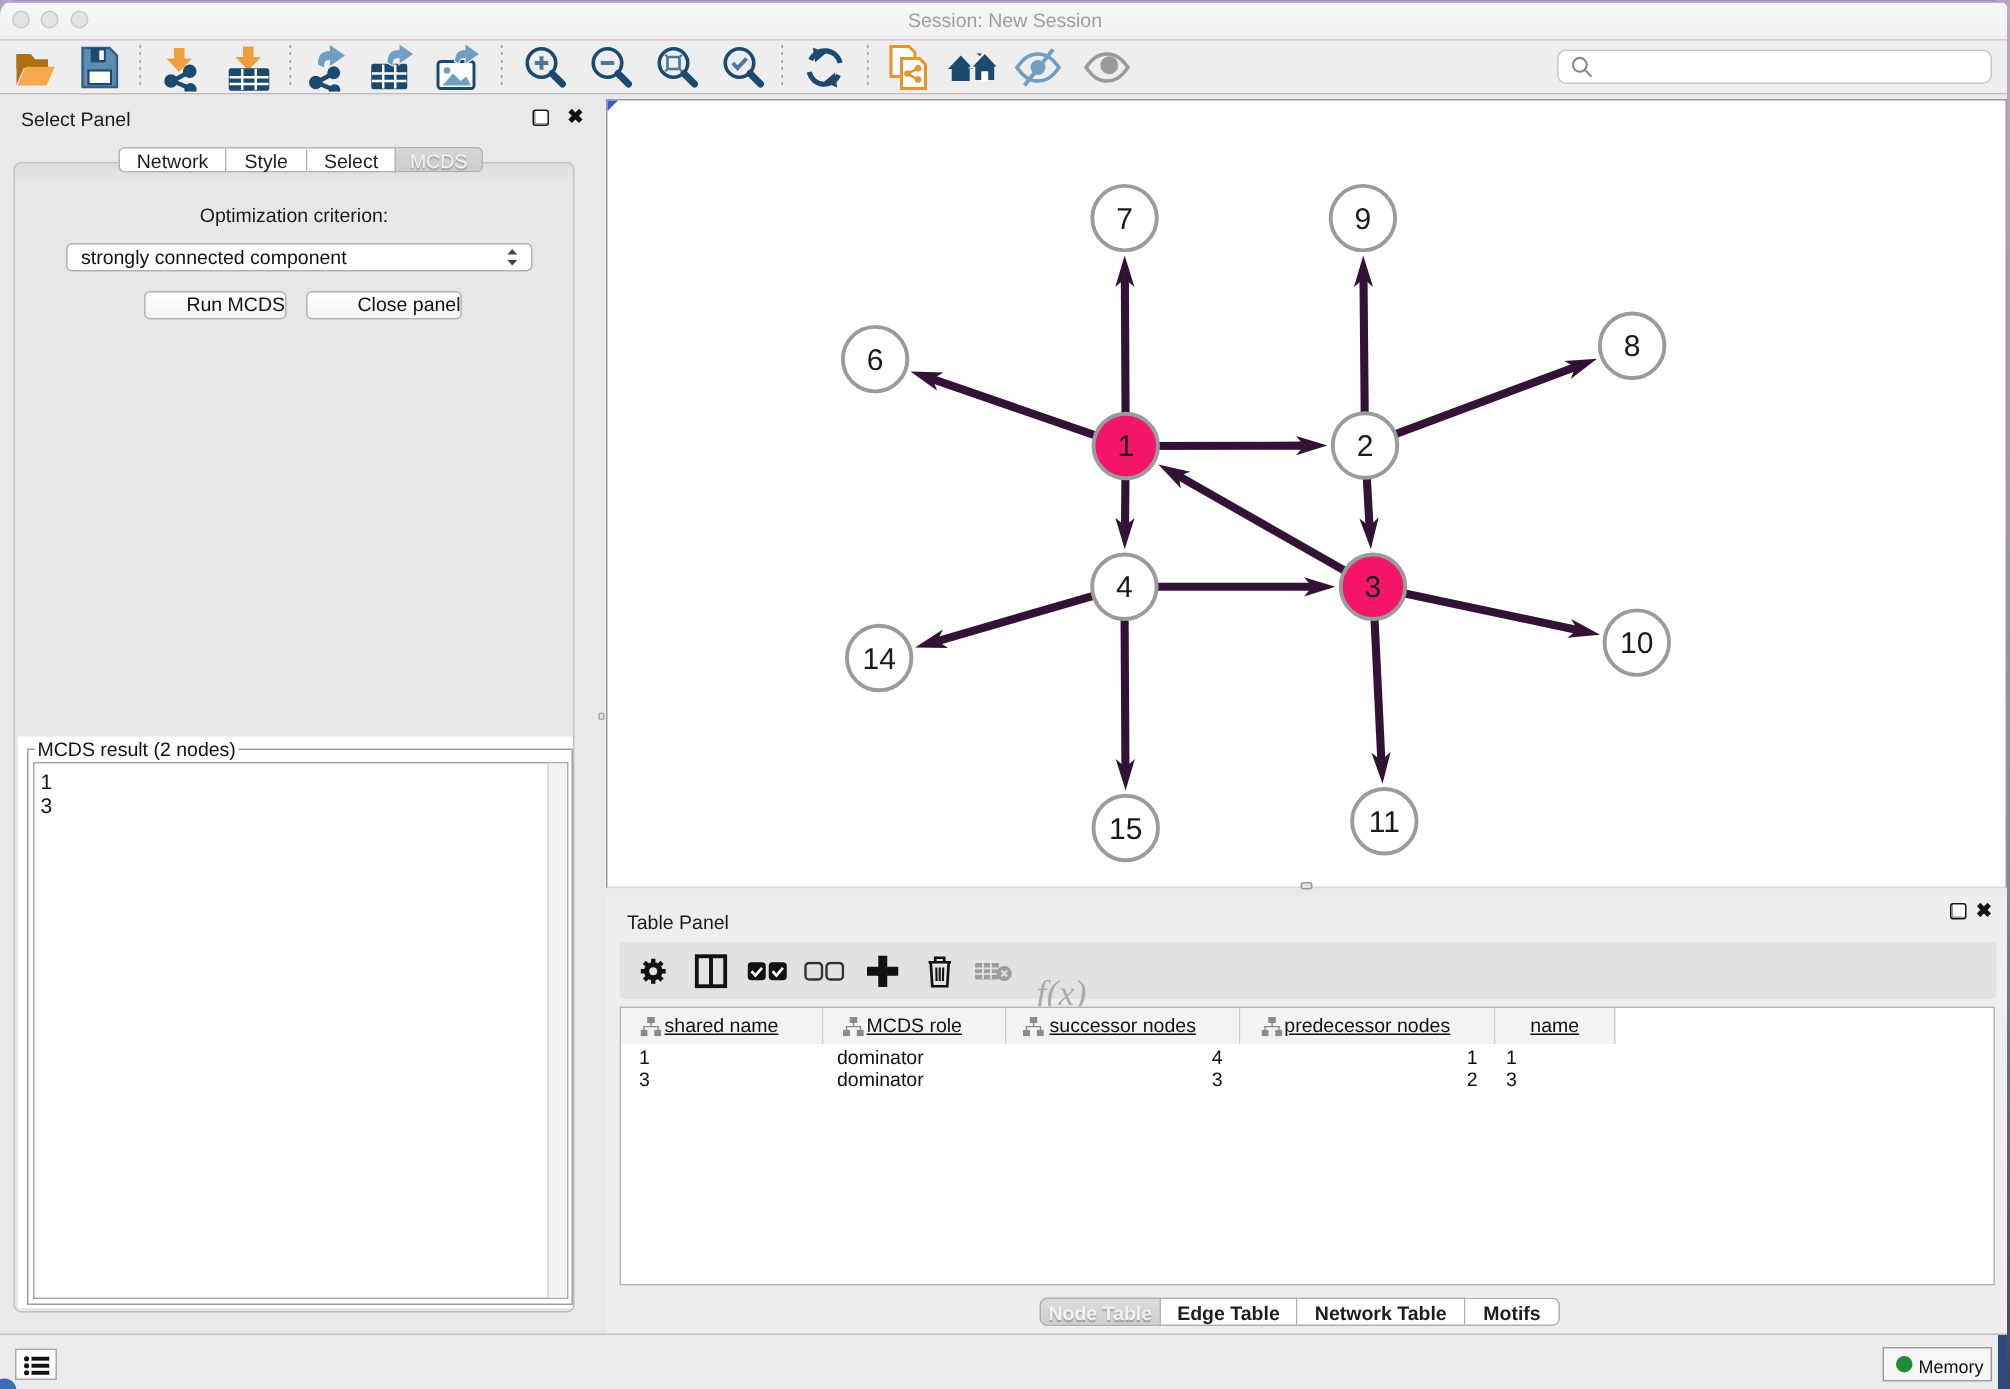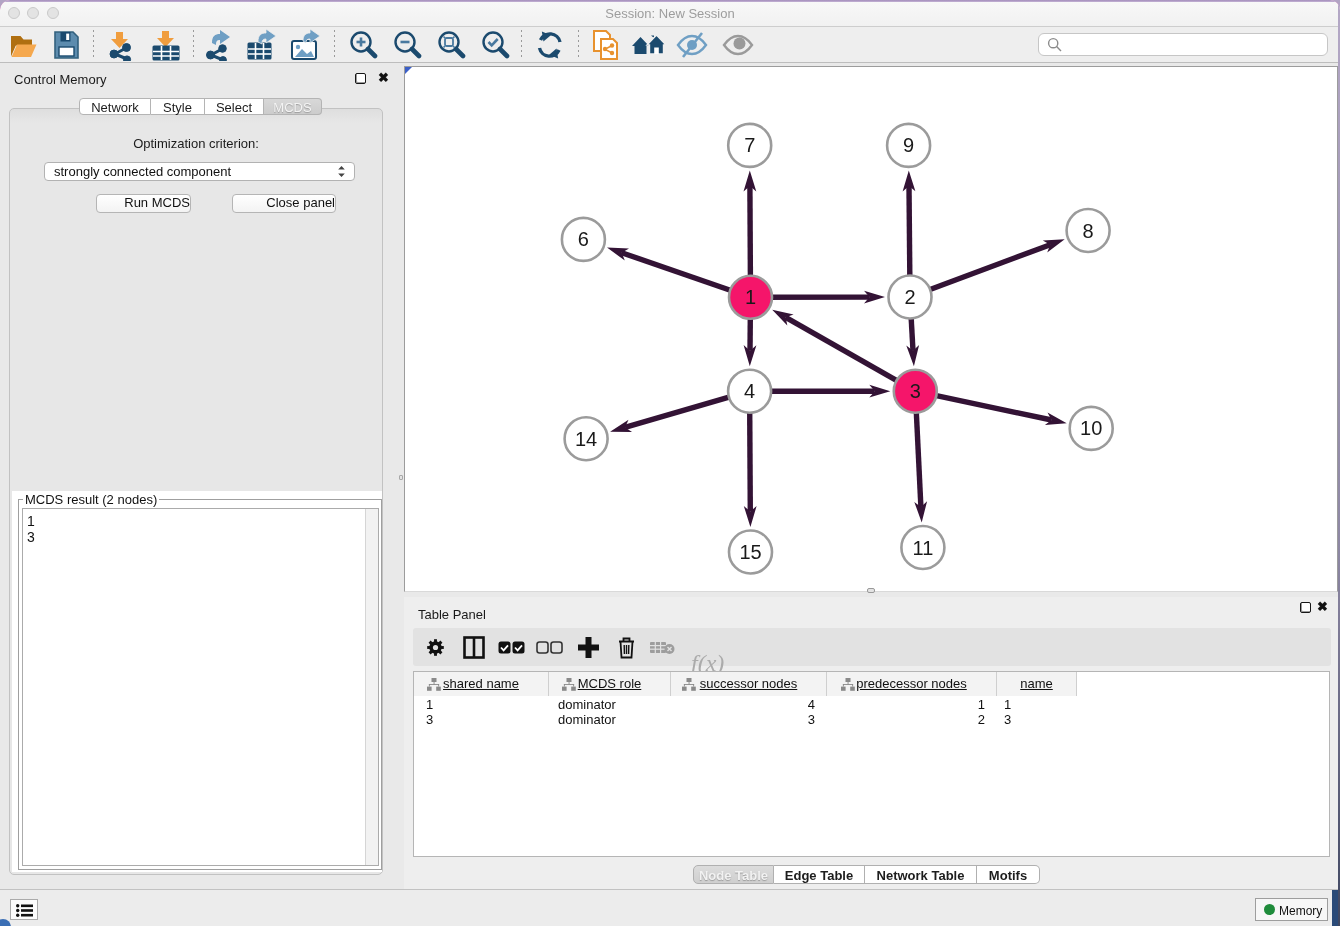--- a/index.html
+++ b/index.html
@@ -244,28 +244,28 @@
       <circle cx="17.5" cy="14.5" r="6" fill="#9a9a9a"></circle>
     </svg>
   </div>
   <div id="search">
     <svg width="16" height="16" viewBox="0 0 16 16" style="position:absolute;left:8px;top:3px;">
       <circle cx="6.2" cy="6.2" r="4.6" fill="none" stroke="#8b8b8b" stroke-width="1.4"></circle>
       <line x1="9.6" y1="9.6" x2="14" y2="14" stroke="#8b8b8b" stroke-width="1.4"></line>
     </svg>
   </div>
   <div id="cpanel">
-    <div id="cp-title">Control Memory</div>
+    <div id="cp-title">Select Panel</div>
     <div id="cp-pane">
       <div id="opt-label">Optimization criterion:</div>
       <div id="combo">strongly connected component<svg width="9" height="13" viewBox="0 0 9 13" style="position:absolute;right:8px;top:2px;">
             <path d="M1.2 4.6 L4.5 1 L7.8 4.6 Z M1.2 8.4 L4.5 12 L7.8 8.4 Z" fill="#444"></path>
           </svg></div>
       <div class="btn" style="left:86px; top:85px; width:95px;">Run MCDS</div>
-      <div class="btn" style="left:194px; top:85px; width:104px;margin-left:28px;">Close panel</div>
+      <div class="btn" style="left:194px; top:85px; width:104px;">Close panel</div>
       <div id="white-sub">
         <div id="mcds-box">
           <div id="mcds-label">MCDS result (2 nodes)</div>
           <div id="mcds-text">
             <div style="padding:4px 0 0 4px; line-height:16px;">1<br>3</div>
             <div id="mcds-scroll"></div>
           </div>
         </div>
       </div>
     </div>

